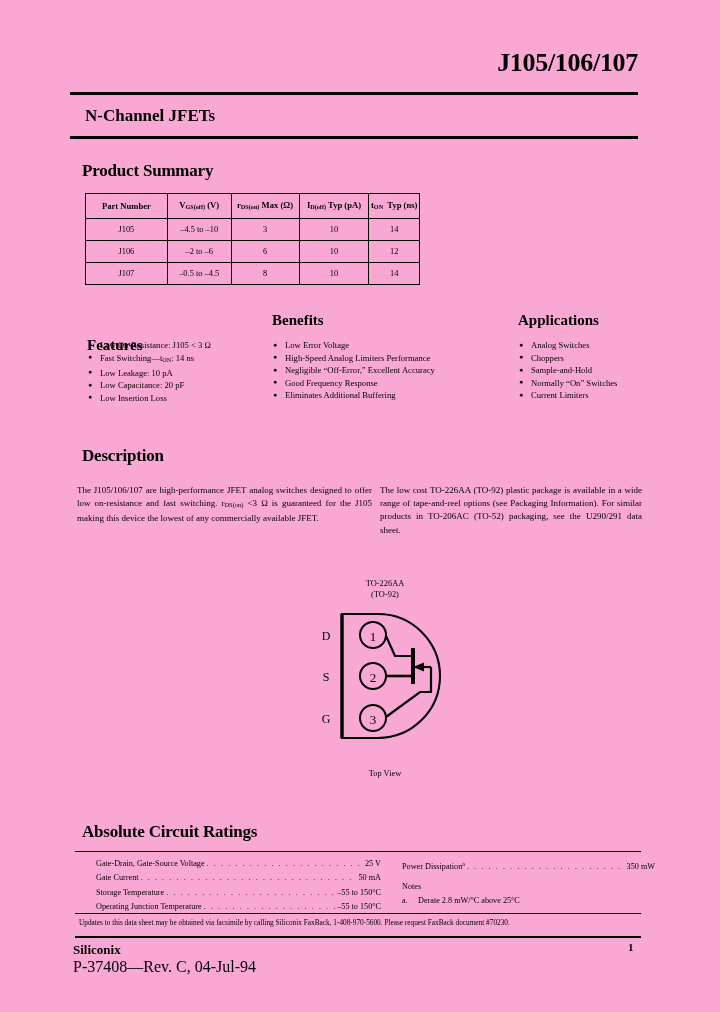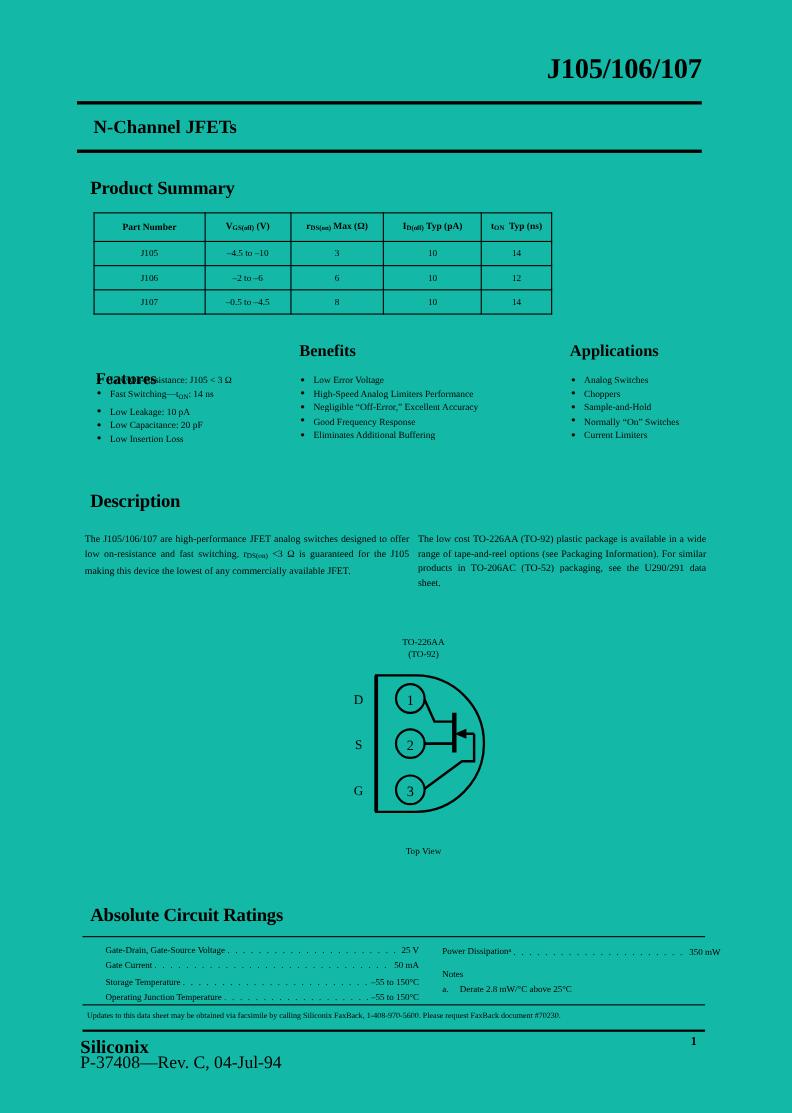--- a/index.html
+++ b/index.html
@@ -14,21 +14,21 @@
     font-family: "Liberation Serif", "DejaVu Serif", serif;
     color: #000000;
     overflow: hidden;
   }
 
   .page {
     position: absolute;
     left: 0; top: 0;
     width: 720px;
     height: 1012px;
-    background: #14b8a6;
+    background: #f9a8d4;
   }
 
   
   .doc-title {
     position: absolute;
     right: 82px;
     top: 48px;
     font-size: 26px;
     font-weight: bold;
     letter-spacing: -0.3px;
@@ -58,21 +58,21 @@
   }
   .h2-product { left: 82px; top: 161px; }
   .h2-desc    { left: 82px; top: 446px; }
   .h2-amr     { left: 82px; top: 822px; }
 
   
   .summary-table {
     position: absolute;
     left: 85px;
     top: 193px;
-    width: 417px;
+    width: 335px;
     border-collapse: collapse;
     font-size: 8.4px;
   }
   .summary-table th,
   .summary-table td {
     border: 1px solid #000;
     text-align: center;
     font-weight: normal;
     padding: 0;
     height: 21px;
@@ -196,21 +196,21 @@
     top: 918px;
     width: 560px;
     font-size: 7.3px;
     line-height: 10px;
     white-space: nowrap;
   }
   .brand {
     position: absolute;
     left: 73px;
     top: 942px;
-    font-size: 17px;
+    font-size: 13px;
     font-weight: bold;
   }
   .docid {
     position: absolute;
     left: 73px;
     top: 958px;
     font-size: 16px;
   }
   .pagenum {
     position: absolute;

